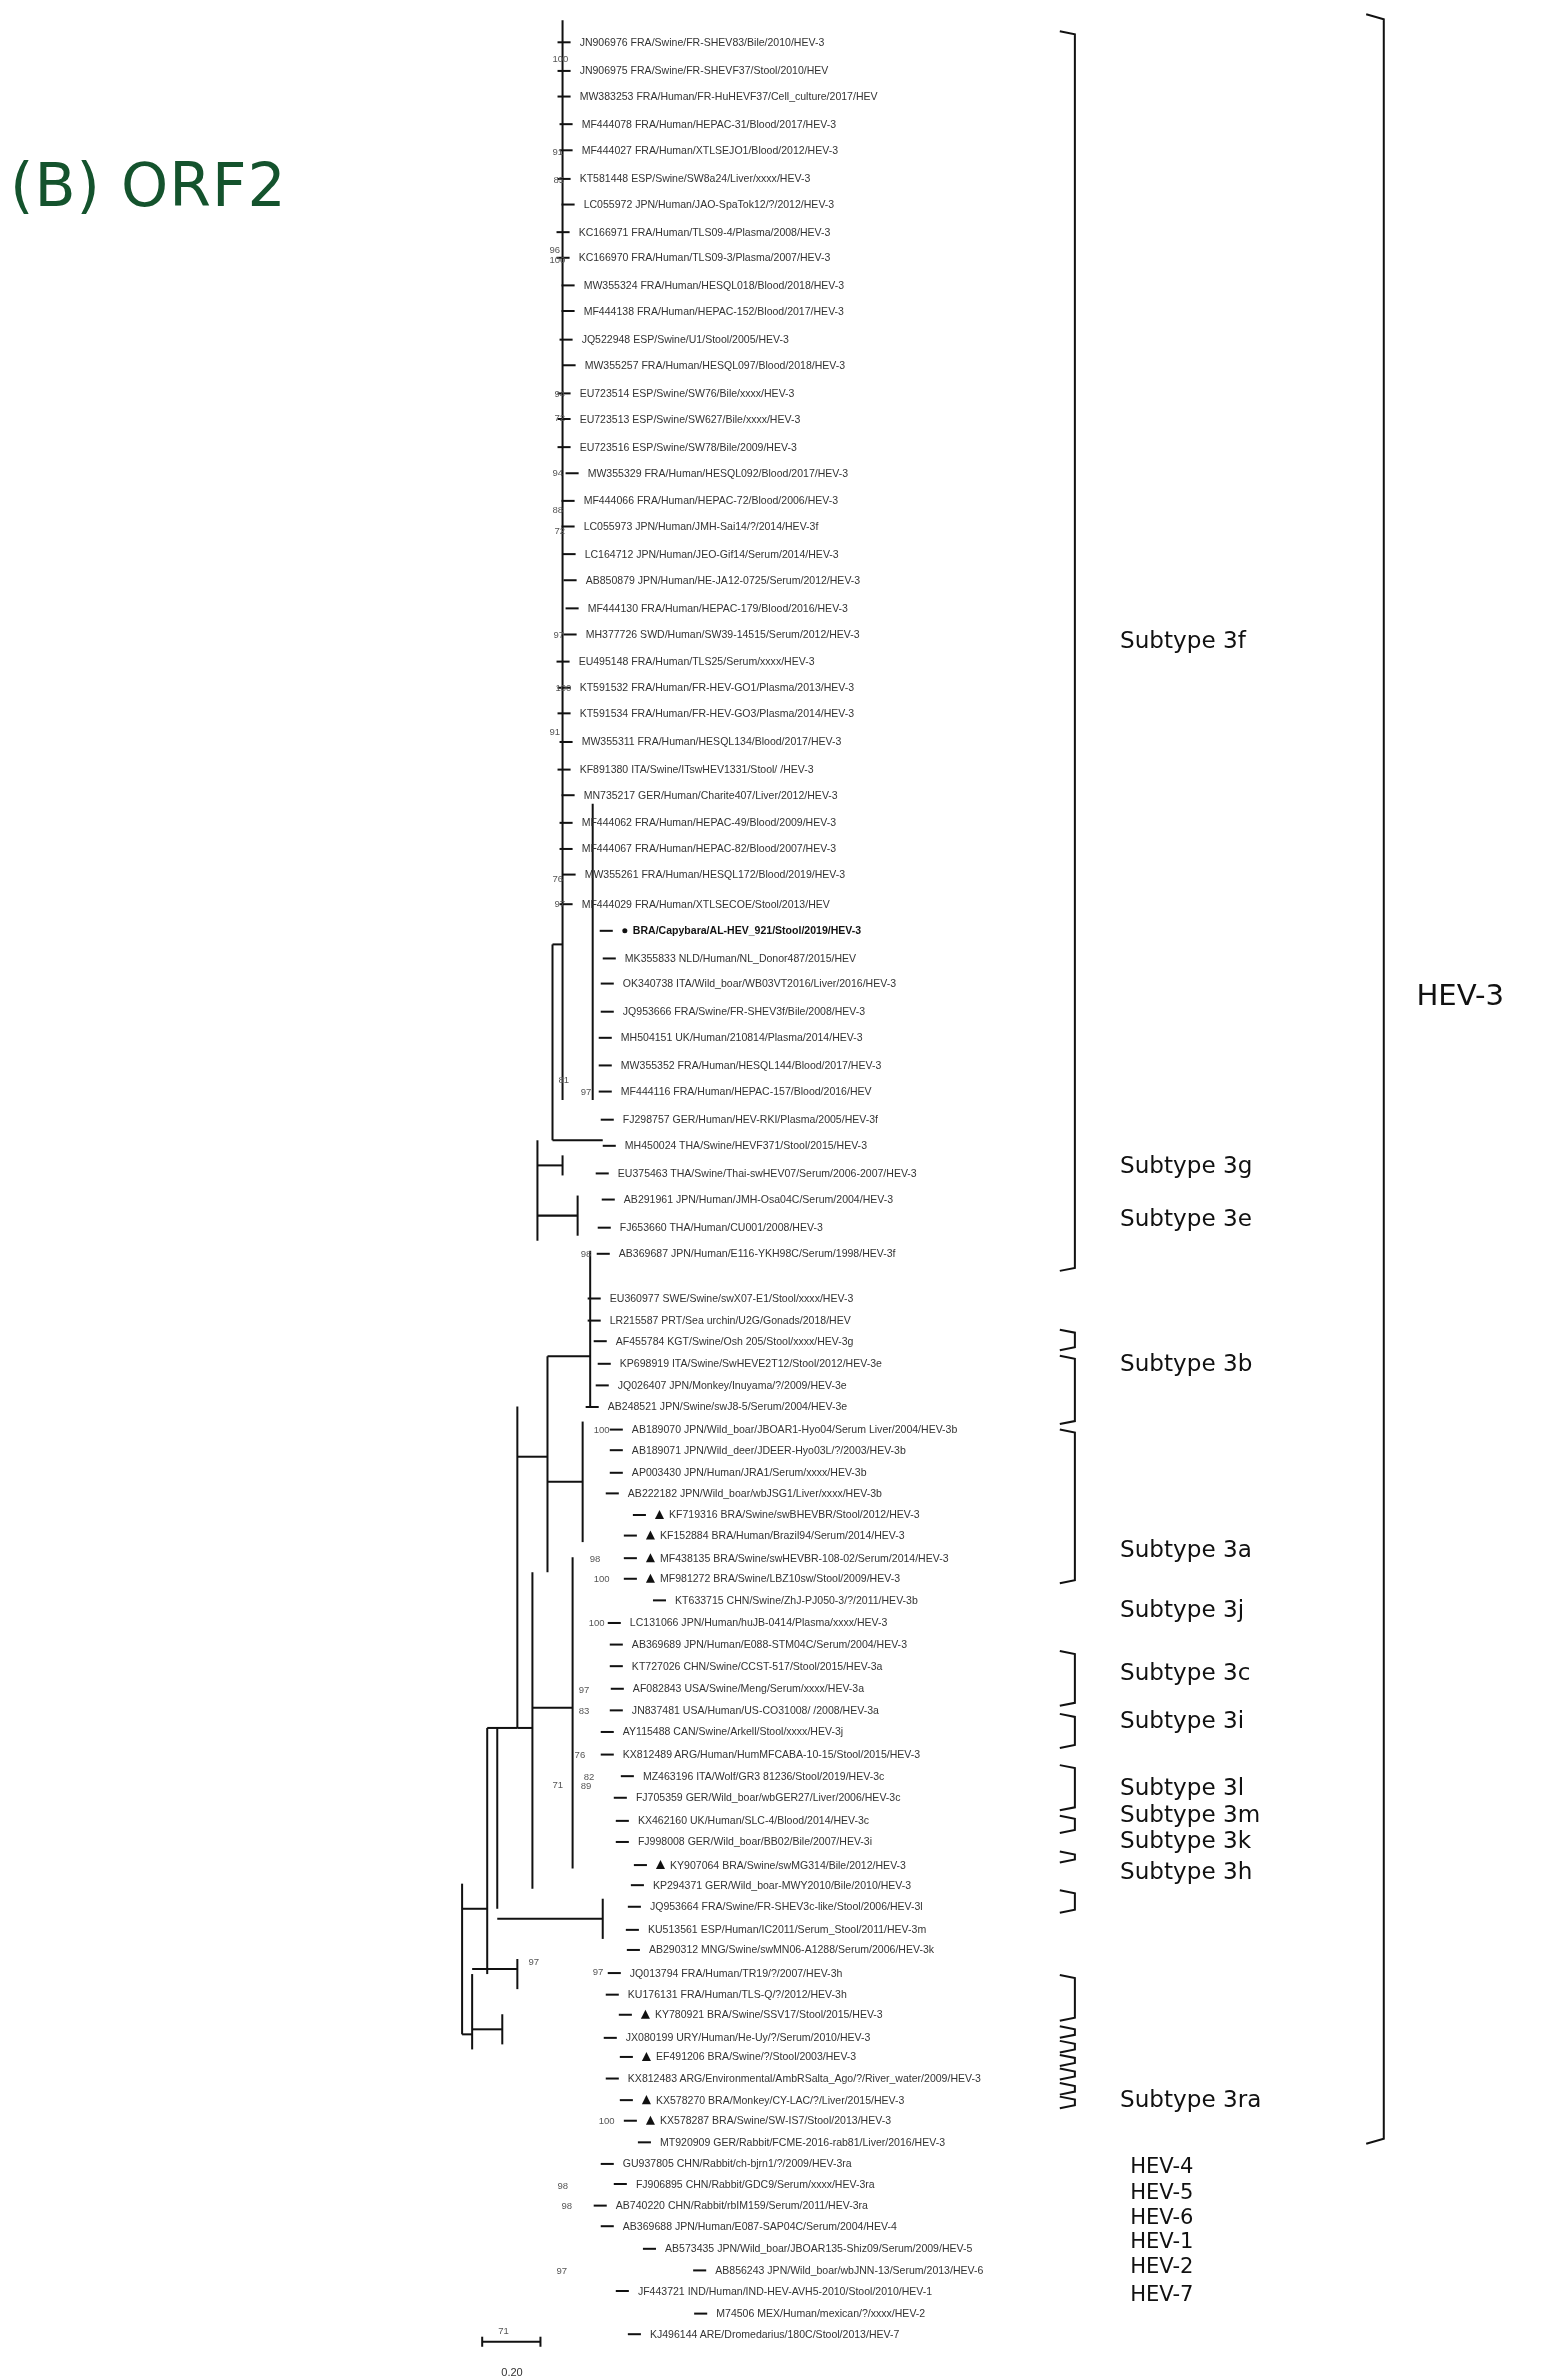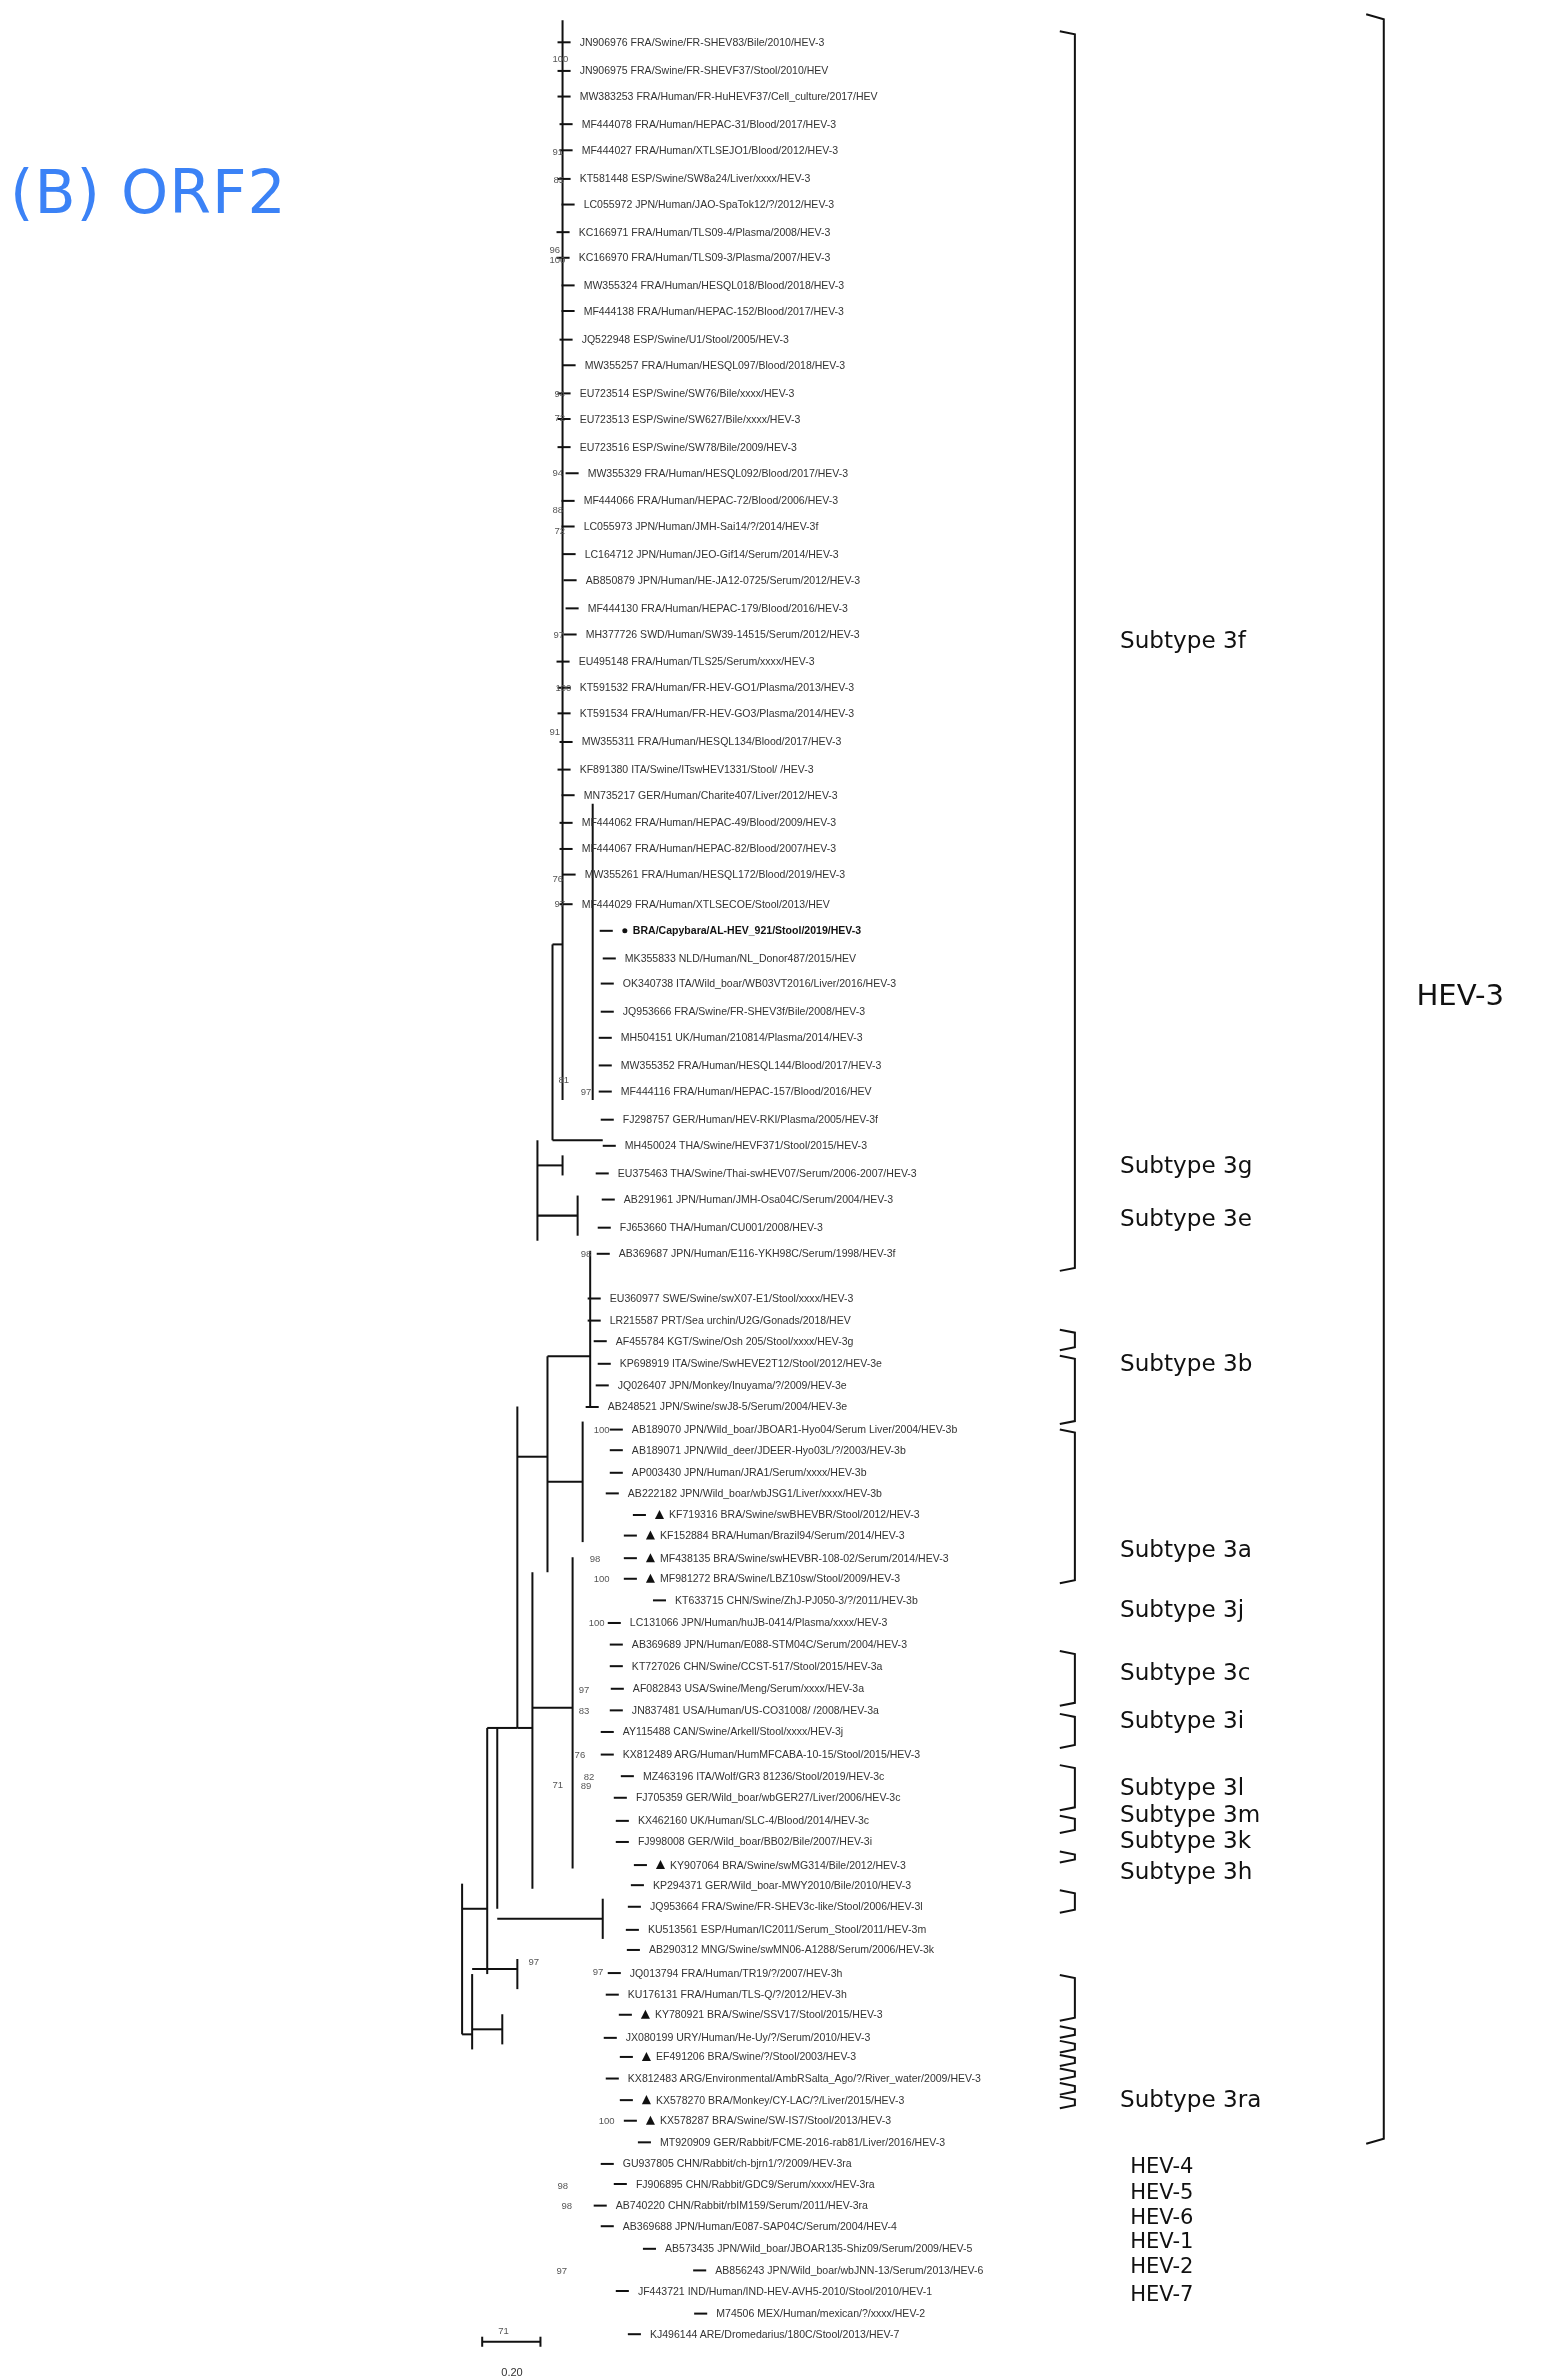--- a/index.html
+++ b/index.html
@@ -1,17 +1,17 @@
 <!DOCTYPE html>
 <html style="font-size:8px"><head>
 <meta charset="utf-8">
 <style>
   html, body { margin:0; padding:0; background:#ffffff; }
   body { width:1542px; height:2377px; position:relative; overflow:hidden; font-family:"Liberation Sans", sans-serif; }
-  #title { position:absolute; left:10px; top:157px; font-family:"DejaVu Sans", sans-serif; font-size:60px; color:#3b82f6; letter-spacing:1px; }
+  #title { position:absolute; left:10px; top:150px; font-family:"DejaVu Sans", sans-serif; font-size:60px; color:#14532d; letter-spacing:1px; }
   svg#tree { position:absolute; left:0; top:0; }
   .tip { font-family:"Liberation Sans", sans-serif; font-size:21px; fill:#333; }
   .tip.bold { font-weight:bold; fill:#111; }
   .boot { font-family:"Liberation Sans", sans-serif; font-size:19px; fill:#555; }
   .clade { font-family:"DejaVu Sans", sans-serif; font-size:46px; fill:#111; }
   .clade.big { font-size:58px; }
   .br { stroke:#111; stroke-width:4; fill:none; }
   .bracket { stroke:#111; stroke-width:4; fill:none; }
   .scale-label { font-family:"Liberation Sans", sans-serif; font-size:22px; fill:#333; }
 </style>

